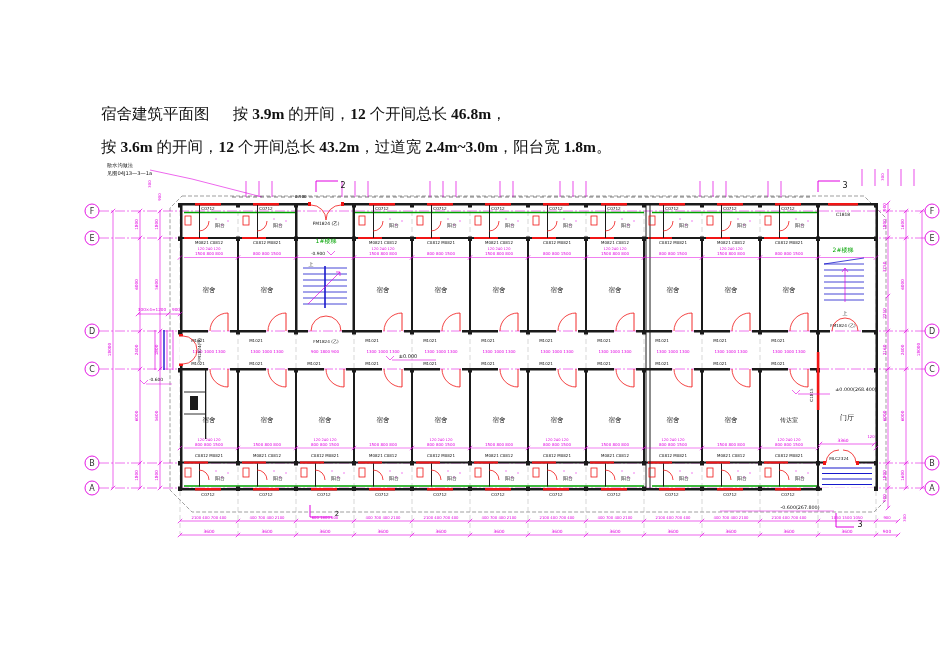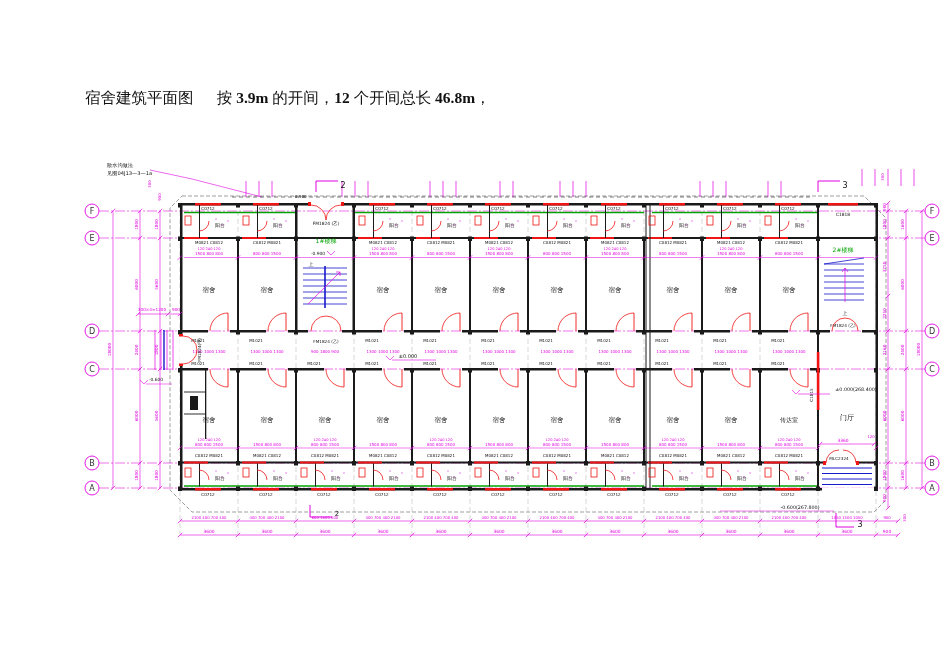--- a/index.html
+++ b/index.html
@@ -1,29 +1,30 @@
 <!DOCTYPE html>
 <html><head>
 <meta charset="utf-8">
 <style>
   html,body{margin:0;padding:0;background:#fff;}
   .page{position:relative;width:950px;height:672px;background:#ffffff;overflow:hidden;
         font-family:"Liberation Serif", serif;}
-  .cap{position:absolute;left:85px;margin:0;font-size:15.5px;color:#111;white-space:pre;}
+  .cap{position:absolute;left:85px;margin:16px;font-size:15.5px;color:#111;white-space:pre;}
   .cap b{font-family:"Liberation Serif",serif;}
   #cap1{top:88px;}
   #cap2{top:121px;}
   svg{position:absolute;left:0;top:0;}
   text{font-family:"DejaVu Sans",sans-serif;}
 </style>
 </head>
 <body>
 
 <div class="page">
   <p class="cap" id="cap1"><span>宿舍建筑平面图</span><span>      按 </span><b>3.9m</b><span> 的开间，</span><b>12</b><span> 个开间总长 </span><b>46.8m</b><span>，</span></p>
+  <p class="cap" id="cap2"><span>按 </span><b>3.6m</b><span> 的开间，</span><b>12</b><span> 个开间总长 </span><b>43.2m</b><span>，过道宽 </span><b>2.4m~3.0m</b><span>，阳台宽 </span><b>1.8m</b><span>。</span></p>
   <svg id="plan" width="950" height="672" viewBox="0 0 950 672">
       <path d="M182,196 H864 L886,218 V500 L874,512 H192 L170,490 V208 Z" fill="none" stroke="#777777" stroke-width="0.7" stroke-dasharray="4 2"></path>
       <line x1="99" y1="211" x2="925" y2="211" stroke="#e100e1" stroke-width="0.55" stroke-dasharray="10 2 2 2"></line>
       <circle cx="92" cy="211" r="7" fill="none" stroke="#e100e1" stroke-width="0.9"></circle>
       <text x="92" y="213.8" font-size="8" fill="#333" text-anchor="middle">F</text>
       <circle cx="932" cy="211" r="7" fill="none" stroke="#e100e1" stroke-width="0.9"></circle>
       <text x="932" y="213.8" font-size="8" fill="#333" text-anchor="middle">F</text>
       <line x1="99" y1="238" x2="925" y2="238" stroke="#e100e1" stroke-width="0.55" stroke-dasharray="10 2 2 2"></line>
       <circle cx="92" cy="238" r="7" fill="none" stroke="#e100e1" stroke-width="0.9"></circle>
       <text x="92" y="240.8" font-size="8" fill="#333" text-anchor="middle">E</text>

